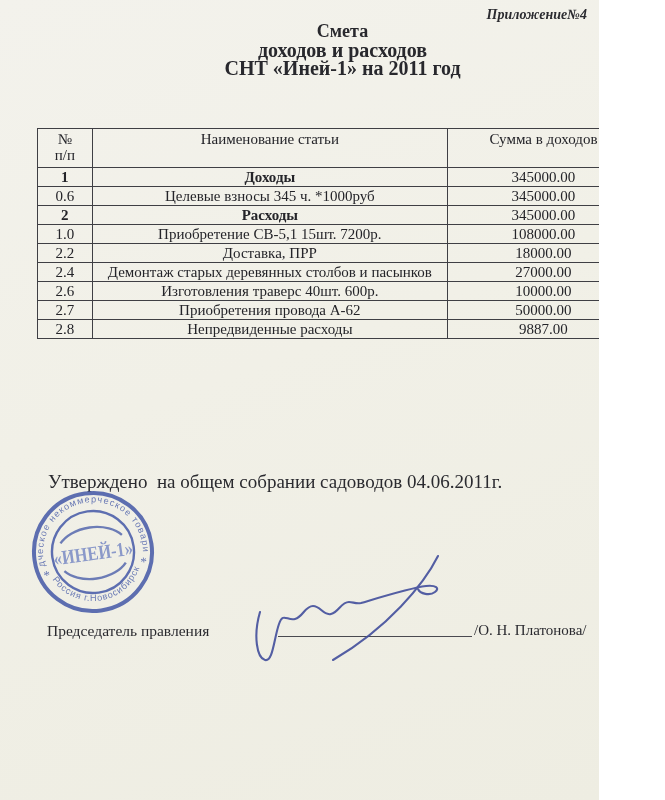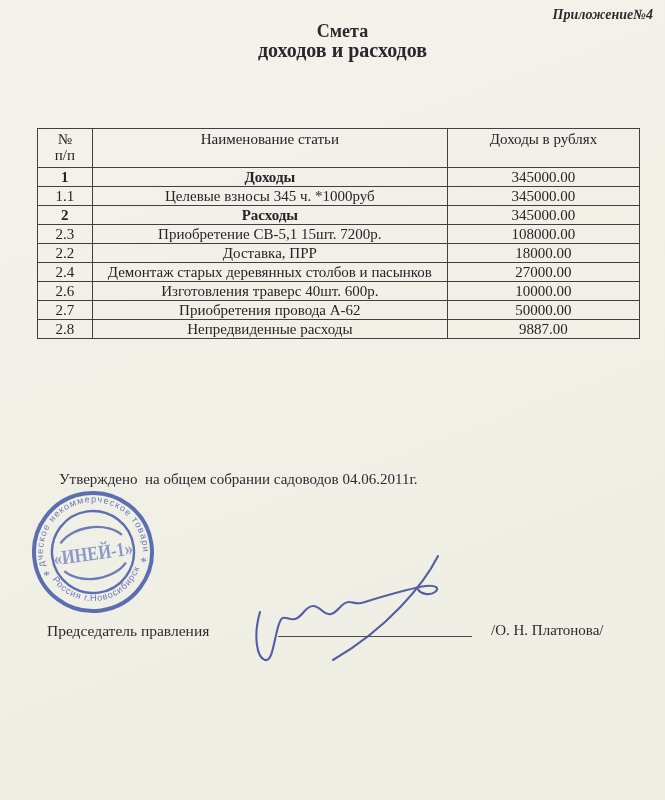--- a/index.html
+++ b/index.html
@@ -1,18 +1,18 @@
 <!DOCTYPE html>
 <html><head>
 <meta charset="utf-8">
 <style>
   html,body{margin:0;padding:0;}
   .page{
     position:relative;
-    width:665px;height:800px;
+    width:599px;height:800px;
     background:linear-gradient(160deg,#f3f2ec 0%,#f1f0e7 45%,#eeede2 100%);
     font-family:"Liberation Serif",serif;
     color:#28282d;
     overflow:hidden;
   }
   .annex{
     position:absolute;top:7px;right:12px;
     font-size:14px;font-weight:bold;font-style:italic;
     color:#2b2b30;
   }
@@ -36,79 +36,80 @@
   table.budget th{
     font-weight:normal;font-size:15px;
     height:36px;vertical-align:top;padding-top:2px;
   }
   th.h-num{width:51px;line-height:16px;}
   th.h-name{width:360px;}
   th.h-amount{width:192px;}
   table.budget td{height:18px;line-height:16px;}
   tr.section td.cell-num,tr.section td.cell-name{font-weight:bold;}
   .approval{
-    position:absolute;left:59px;top:471px;
-    font-size:15px;white-space:pre-wrap;color:#2a2a2f;
+    position:absolute;left:48px;top:471px;
+    font-size:19px;white-space:pre-wrap;color:#2a2a2f;
   }
   .sign-label{
     position:absolute;left:47px;top:622px;
     font-size:15.5px;color:#2a2a2f;text-align:right;
   }
   .sign-line{
     position:absolute;left:278px;top:620px;width:194px;height:16px;
     border-bottom:1.3px solid #4a4a50;
   }
   .sign-name{
     position:absolute;left:474px;top:622px;
-    font-size:15px;color:#2a2a2f;margin-left:17px;
+    font-size:15px;color:#2a2a2f;
   }
   .stamp-svg{position:absolute;left:18px;top:477px;}
   .signature-svg{position:absolute;left:240px;top:548px;}
 </style>
 </head>
 <body>
 
 <div class="page">
 
   <div class="annex">Приложение№4</div>
 
   <div class="title-block">
     <div class="title-main">Смета</div>
     <div class="title-sub">доходов и расходов</div>
+    <div class="title-sub">СНТ «Иней-1» на 2011 год</div>
   </div>
 
   <table class="budget">
     <thead>
       <tr>
         <th class="h-num">
           <span>№</span><br>
           <span>п/п</span>
         </th>
         <th class="h-name">Наименование статьи</th>
-        <th class="h-amount">Доходы в рублях</th>
+        <th class="h-amount">Сумма в доходов</th>
       </tr>
     </thead>
     <tbody>
       <tr class="section">
         <td class="cell-num">1</td>
         <td class="cell-name">Доходы</td>
         <td class="cell-amount">345000.00</td>
       </tr>
       <tr>
-        <td class="cell-num">1.1</td>
+        <td class="cell-num">0.6</td>
         <td class="cell-name">Целевые взносы 345 ч. *1000руб</td>
         <td class="cell-amount">345000.00</td>
       </tr>
       <tr class="section">
         <td class="cell-num">2</td>
         <td class="cell-name">Расходы</td>
         <td class="cell-amount">345000.00</td>
       </tr>
       <tr>
-        <td class="cell-num">2.3</td>
+        <td class="cell-num">1.0</td>
         <td class="cell-name">Приобретение СВ-5,1  15шт. 7200р.</td>
         <td class="cell-amount">108000.00</td>
       </tr>
       <tr>
         <td class="cell-num">2.2</td>
         <td class="cell-name">Доставка, ПРР</td>
         <td class="cell-amount">18000.00</td>
       </tr>
       <tr>
         <td class="cell-num">2.4</td>

